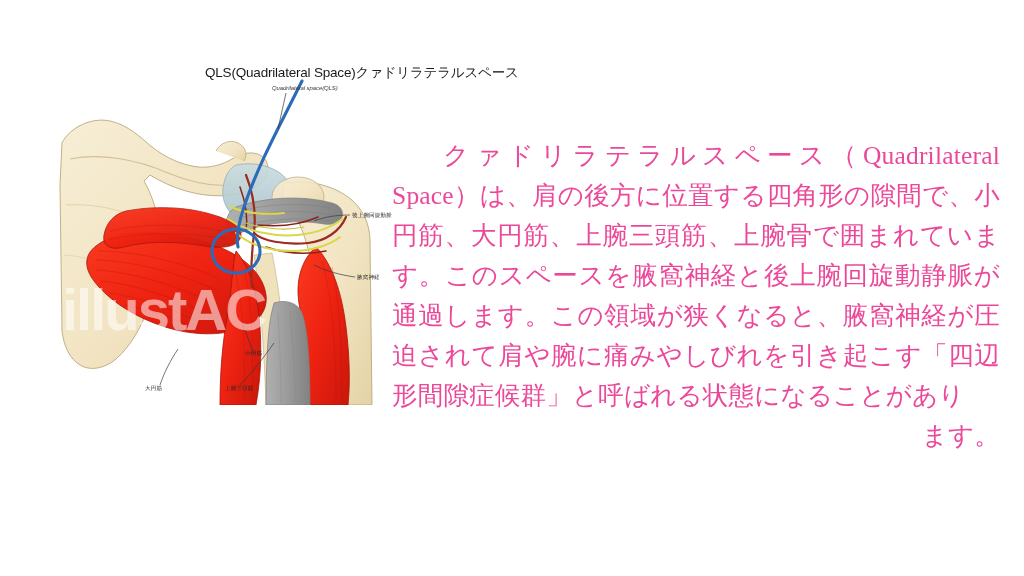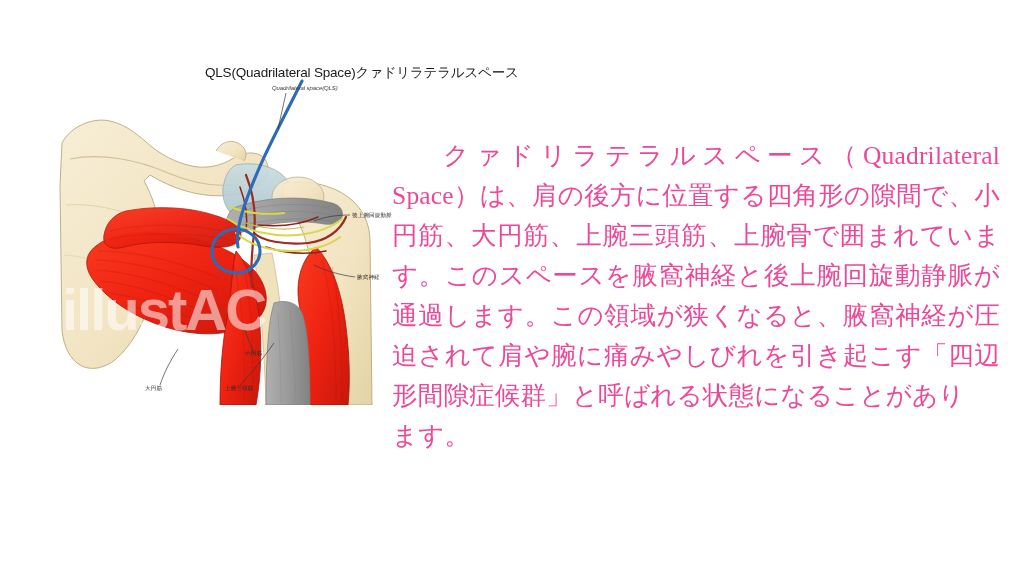--- a/index.html
+++ b/index.html
@@ -87,21 +87,21 @@
     font-size: 25.5px;
     line-height: 40px;
     color: #ec4899;
     text-align: justify;
     text-justify: inter-character;
     text-indent: 2em;
     letter-spacing: 0.2px;
   }
   #body-text .last-line {
     display: block;
-    text-align: left;
+    text-align: right;
     text-indent: 0;
   }
 </style>
 </head>
 <body>
 
 <div id="slide">
 
   <div id="figure">
 

